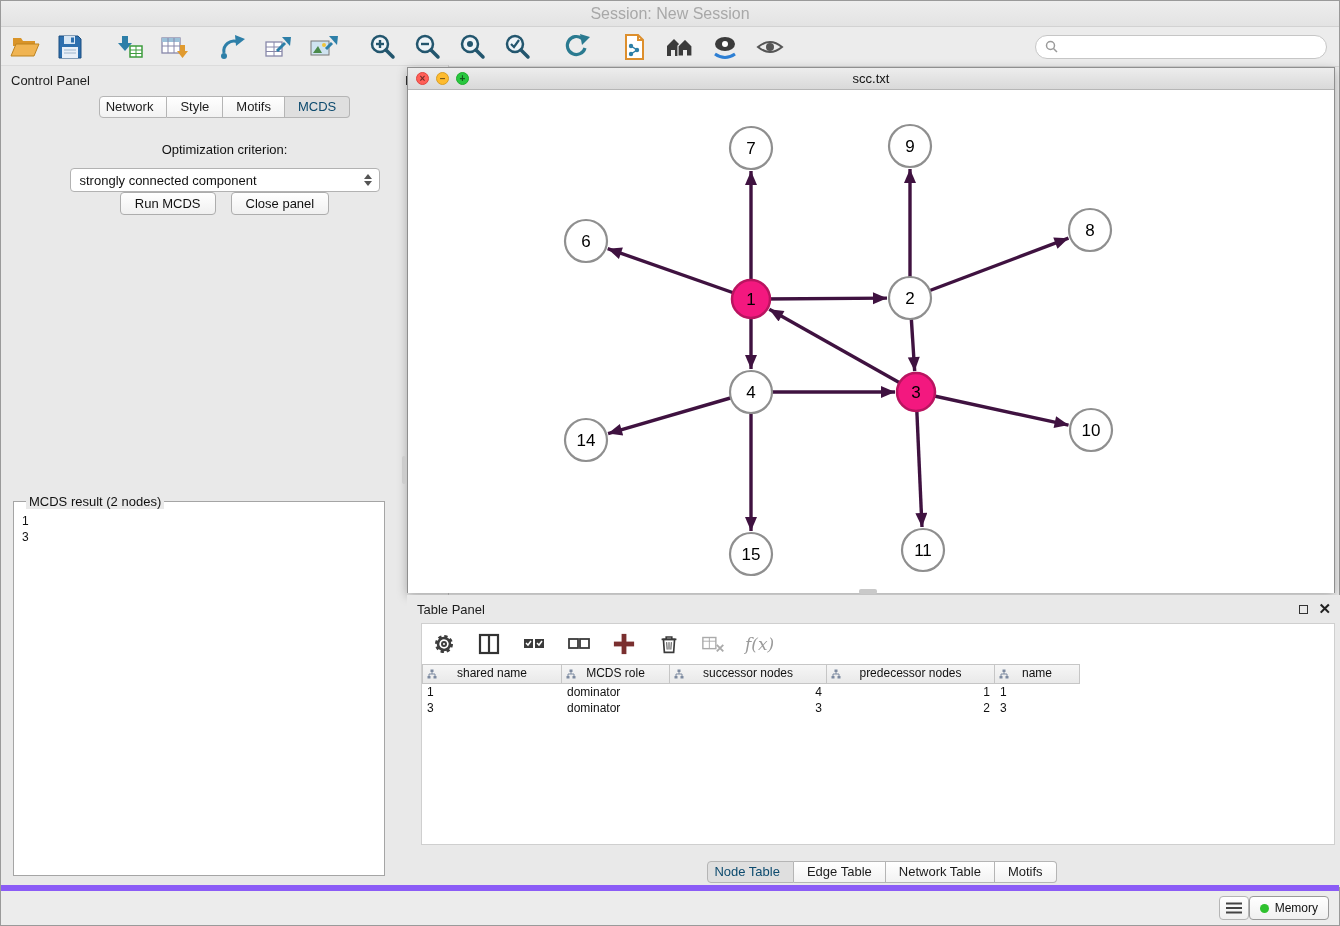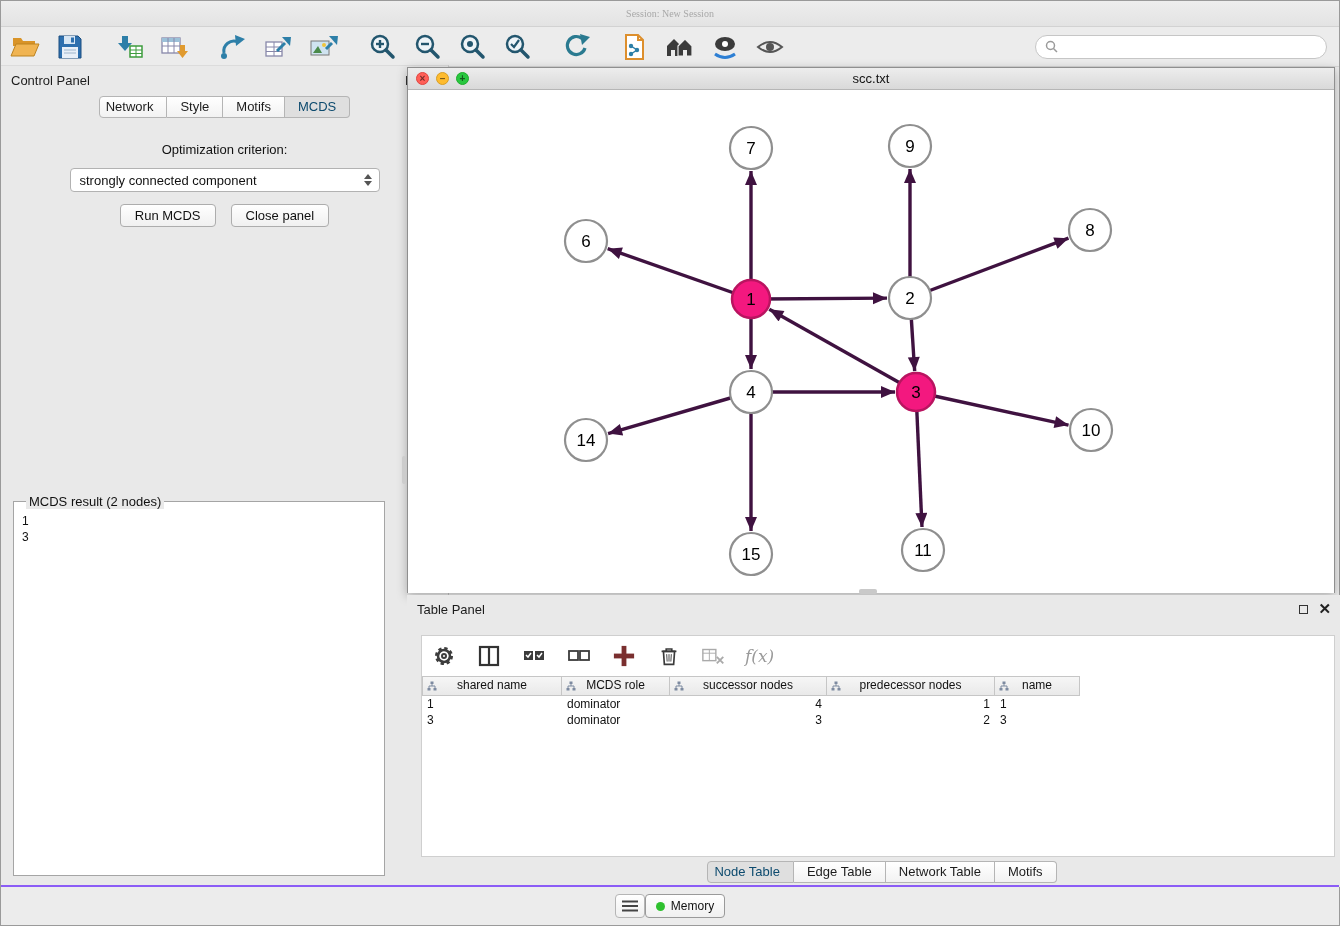--- a/index.html
+++ b/index.html
@@ -3,21 +3,21 @@
 <meta charset="utf-8">
 <style>
   * { margin:0; padding:0; box-sizing:border-box; }
   html,body { width:1340px; height:926px; }
   body { font-family:"Liberation Sans", sans-serif; background:#ececec; overflow:hidden; }
   #app { position:relative; width:1340px; height:926px; background:#ececec; border:1px solid #9a9a9a; }
 
   
   .titlebar { position:absolute; top:0; left:0; width:100%; height:26px;
     background:linear-gradient(#eeeeee,#e3e3e3); border-bottom:1px solid #d2d2d2;
-    text-align:center; font-size:10px; line-height:26px; color:#a8a8a8;font-family:Liberation Serif, serif; }
+    text-align:center; font-size:16px; line-height:26px; color:#a8a8a8; }
 
   
   .toolbar { position:absolute; top:26px; left:0; width:100%; height:40px;
     display:flex; align-items:center; padding:0 12px 0 8px; background:#ececec;
     border-bottom:1px solid #d6d6d6; }
   .tgroup { display:flex; align-items:center; gap:13px; margin-right:27px; }
   .tbtn { width:32px; height:32px; display:flex; align-items:center; justify-content:center;
     background:none; border:none; cursor:default; }
   .tbtn svg { display:block; }
   .searchbox { margin-left:auto; width:292px; height:24px; background:#fff;
@@ -34,21 +34,21 @@
   .panel-header .spacer { flex:1; }
   .win-float { width:9px; height:9px; border:1.5px solid #333; display:inline-block; margin-right:10px; }
   .win-close { font-size:15px; font-weight:bold; color:#222; line-height:12px; }
   .cp-tabs { display:flex; justify-content:center; margin-top:2px; }
   .tab { height:22px; line-height:20px; padding:0 13px; font-size:13px; color:#1c1c1c;
     background:linear-gradient(#ffffff,#f2f2f2); border:1px solid #b5b5b5; border-left:none; }
   .tab:first-child { border-left:1px solid #b5b5b5; border-radius:4px 0 0 4px;padding-left:6px; }
   .tab:last-child { border-radius:0 4px 4px 0; }
   .tab.active { background:#dfdfdf; color:#0c4a6e; }
   .opt-label { text-align:center; font-size:13px; color:#111; margin-top:24px; }
-  .dropdown { width:310px; height:24px; margin:11px auto 12px; background:#fff;
+  .dropdown { width:310px; height:24px; margin:11px auto 0; background:#fff;
     border:1px solid #b2b2b2; border-radius:4px; display:flex; align-items:center;
     padding-left:9px; font-size:13px; color:#111; position:relative; }
   .dropdown .stepper { position:absolute; right:4px; top:2px; width:14px; height:18px;
     display:flex; flex-direction:column; align-items:center; justify-content:center; gap:2px; }
   .tri-up { width:0; height:0; border-left:4px solid transparent; border-right:4px solid transparent;
     border-bottom:5px solid #555; }
   .tri-down { width:0; height:0; border-left:4px solid transparent; border-right:4px solid transparent;
     border-top:5px solid #555; }
   .cp-buttons { display:flex; justify-content:center; gap:15px; margin-top:0; }
   .btn { height:23px; padding:0 14px; font-size:13px; color:#111;
@@ -73,41 +73,41 @@
   .nw-canvas { position:relative; width:926px; height:503px; background:#fff; }
 
   .v-splitter-handle { position:absolute; left:401px; top:455px; width:4px; height:28px;
     background:#cccccc; border-radius:2px; }
   .h-scroll-handle { position:absolute; left:858px; top:588px; width:18px; height:5px;
     background:#c9c9c9; border-radius:2px; }
 
   
   .table-panel { position:absolute; left:406px; top:594px; width:934px; height:292px;
     background:#e9e9e9; }
-  .tp-body { position:absolute; left:14px; top:40px; width:914px; height:222px;
+  .tp-body { position:absolute; left:14px; top:28px; width:914px; height:222px;
     background:#fff; border:1px solid #cfcfcf; }
   .tp-toolbar { height:40px; display:flex; align-items:center; gap:17px; padding-left:8px; }
   .tp-toolbar .tbtn { width:28px; height:28px; }
   .fx-label { font-size:17px; font-style:italic; color:#9a9a9a;
     font-family:"DejaVu Serif","Liberation Serif",serif; }
   .table-header { display:grid; grid-template-columns:140px 108px 157px 168px 85px;
     border-top:1px solid #c6c6c6; border-bottom:1px solid #c6c6c6; background:#ededed;
     width:658px; }
   .th { position:relative; height:18px; font-size:12px; color:#111; text-align:center;
     line-height:17px; border-right:1px solid #c6c6c6; background:linear-gradient(#f6f6f6,#e9e9e9); }
   .th:first-child { border-left:1px solid #c6c6c6; }
   .th svg { position:absolute; left:4px; top:4px; }
   .tr { display:grid; grid-template-columns:140px 108px 157px 168px 85px; height:16px; }
   .td { font-size:12px; color:#111; line-height:16px; padding:0 5px; white-space:nowrap; }
   .tp-tabs { position:absolute; left:8px; bottom:4px; width:100%; display:flex; justify-content:center; }
 
   
   .status-bar { position:absolute; left:0; bottom:0; width:100%; height:40px;
-    border-top:2px solid #8b5cf6; background:#ececec; display:flex; align-items:center;
-    justify-content:center; padding:0 10px; }
+    border-top:6px solid #8b5cf6; background:#ececec; display:flex; align-items:center;
+    justify-content:flex-end; padding:0 10px; }
   .menu-btn { width:30px; height:24px; border:1px solid #b5b5b5; border-radius:4px;
     background:linear-gradient(#ffffff,#f0f0f0); display:flex; align-items:center; justify-content:center; }
   .memory-btn { height:24px; border:1px solid #9a9a9a; border-radius:4px;
     background:linear-gradient(#ffffff,#f0f0f0); display:flex; align-items:center;
     gap:6px; padding:0 10px; font-size:12px; color:#111; }
   .memory-dot { width:9px; height:9px; border-radius:50%; background:#2fc12f; }
 </style>
 </head>
 <body>
 

